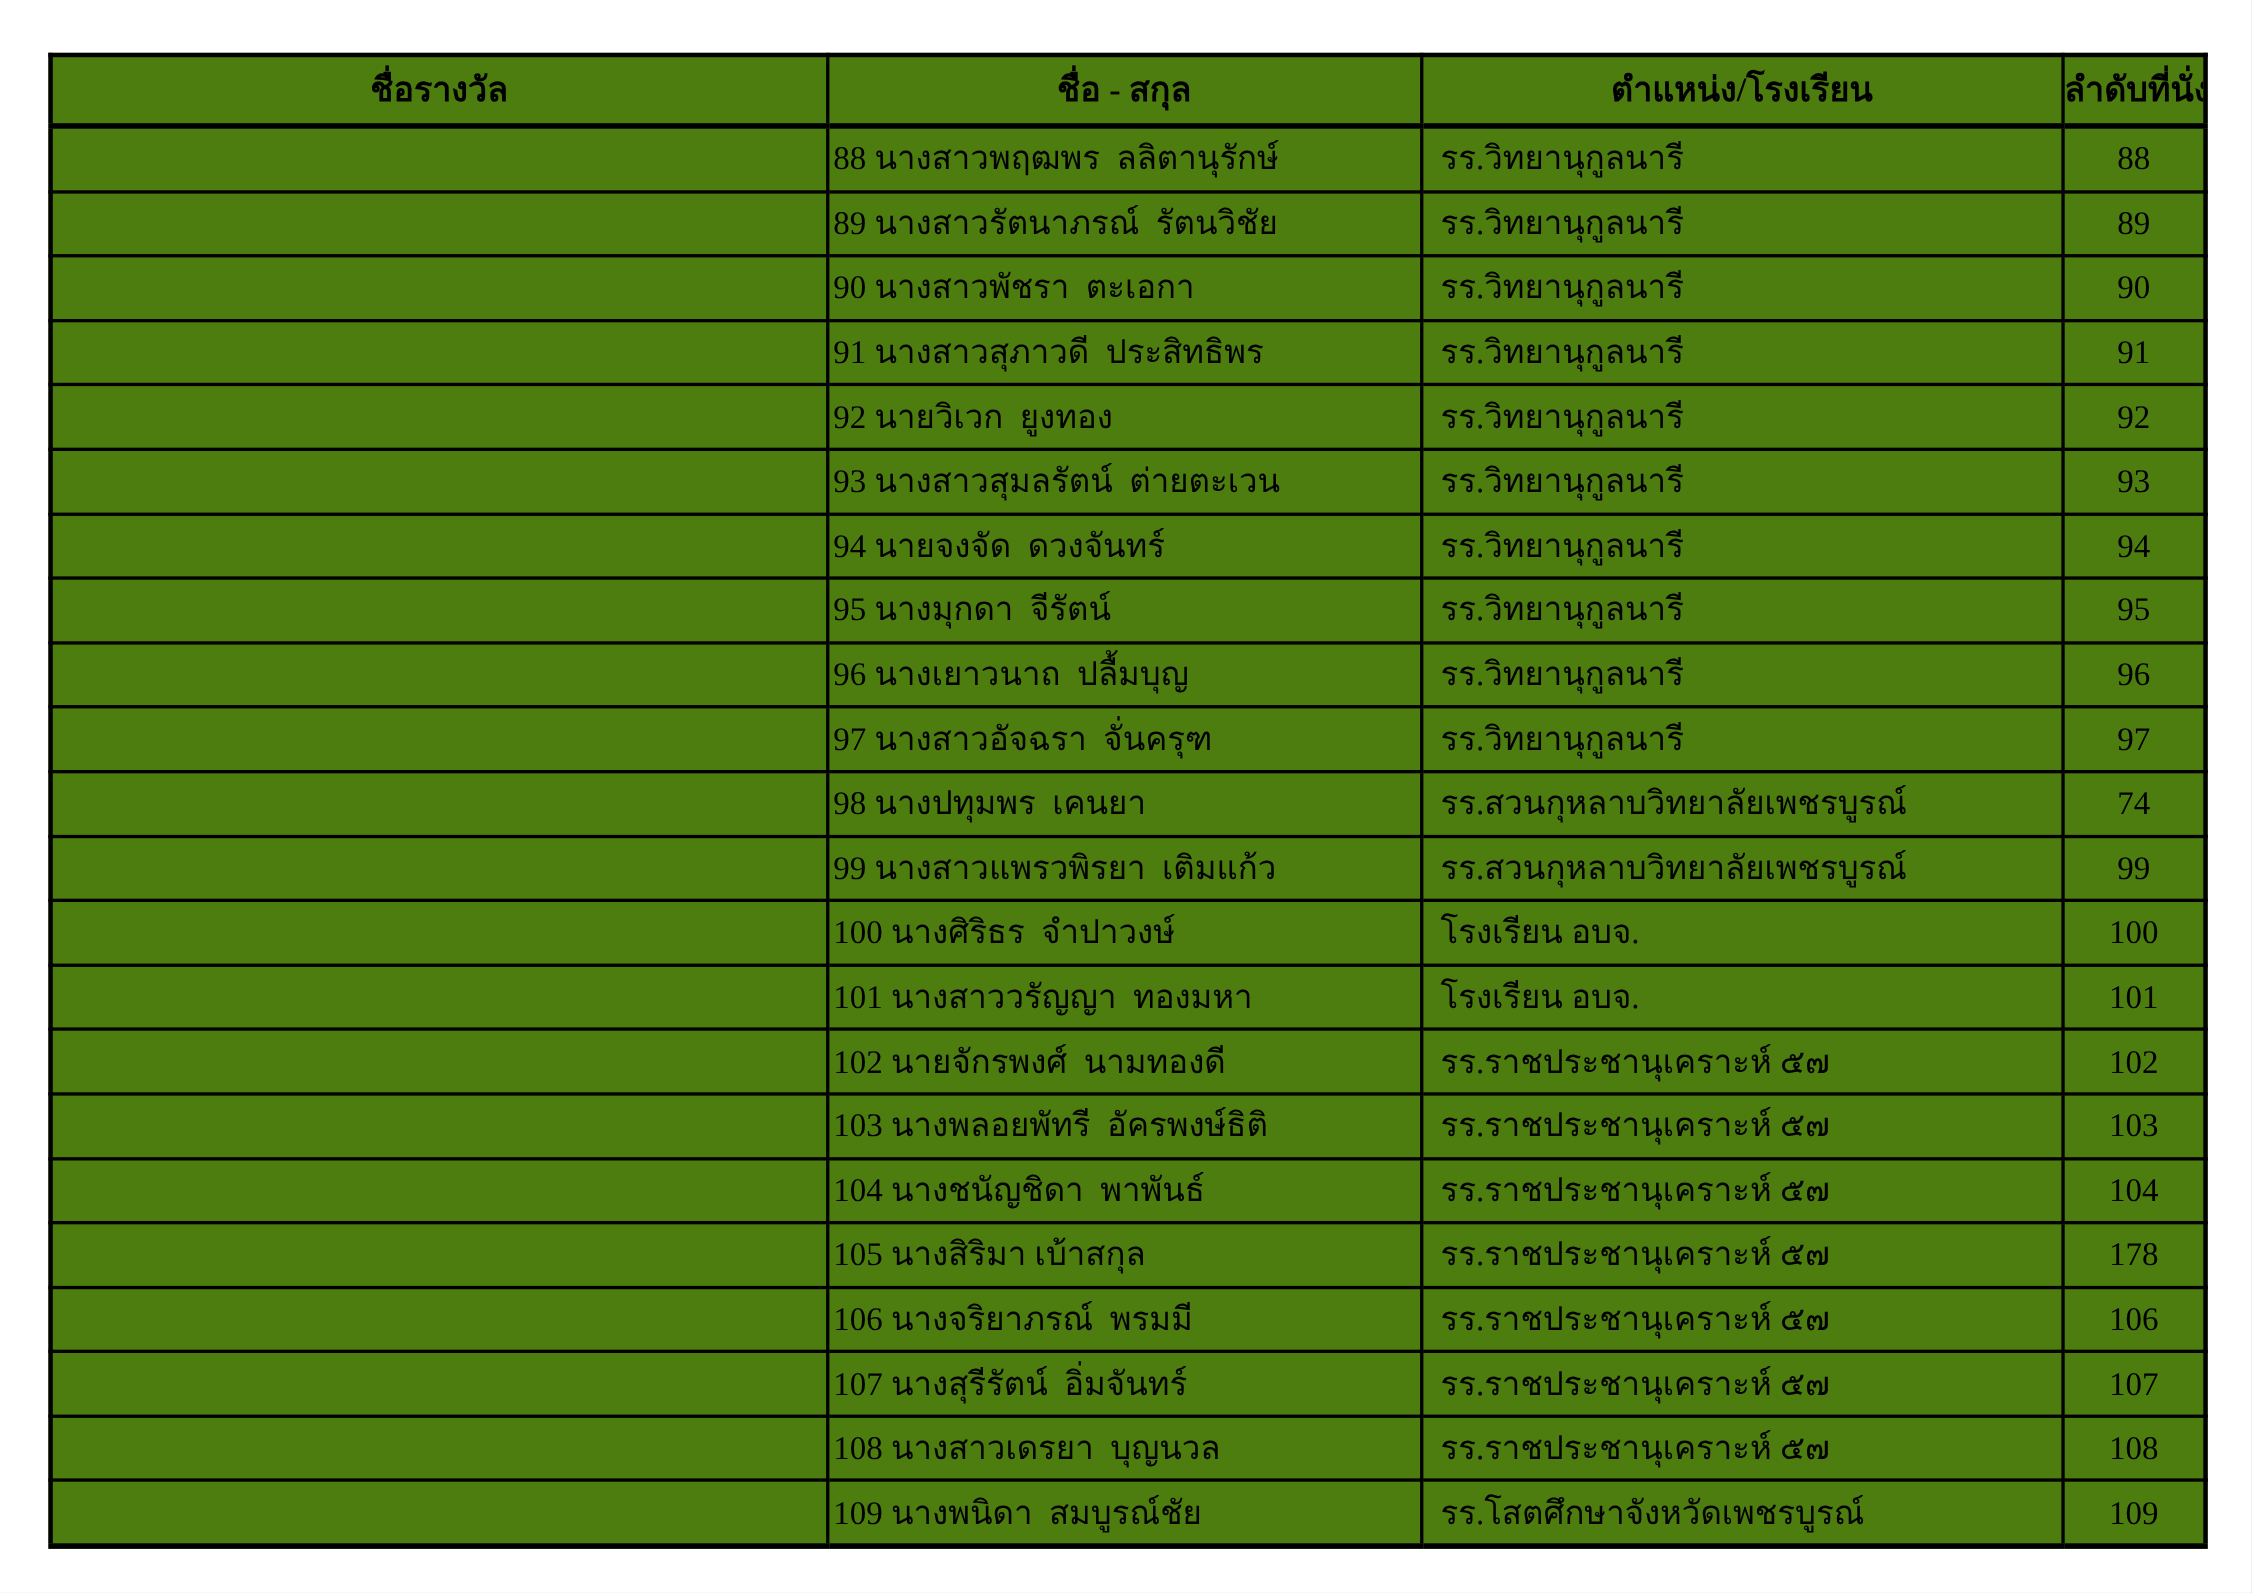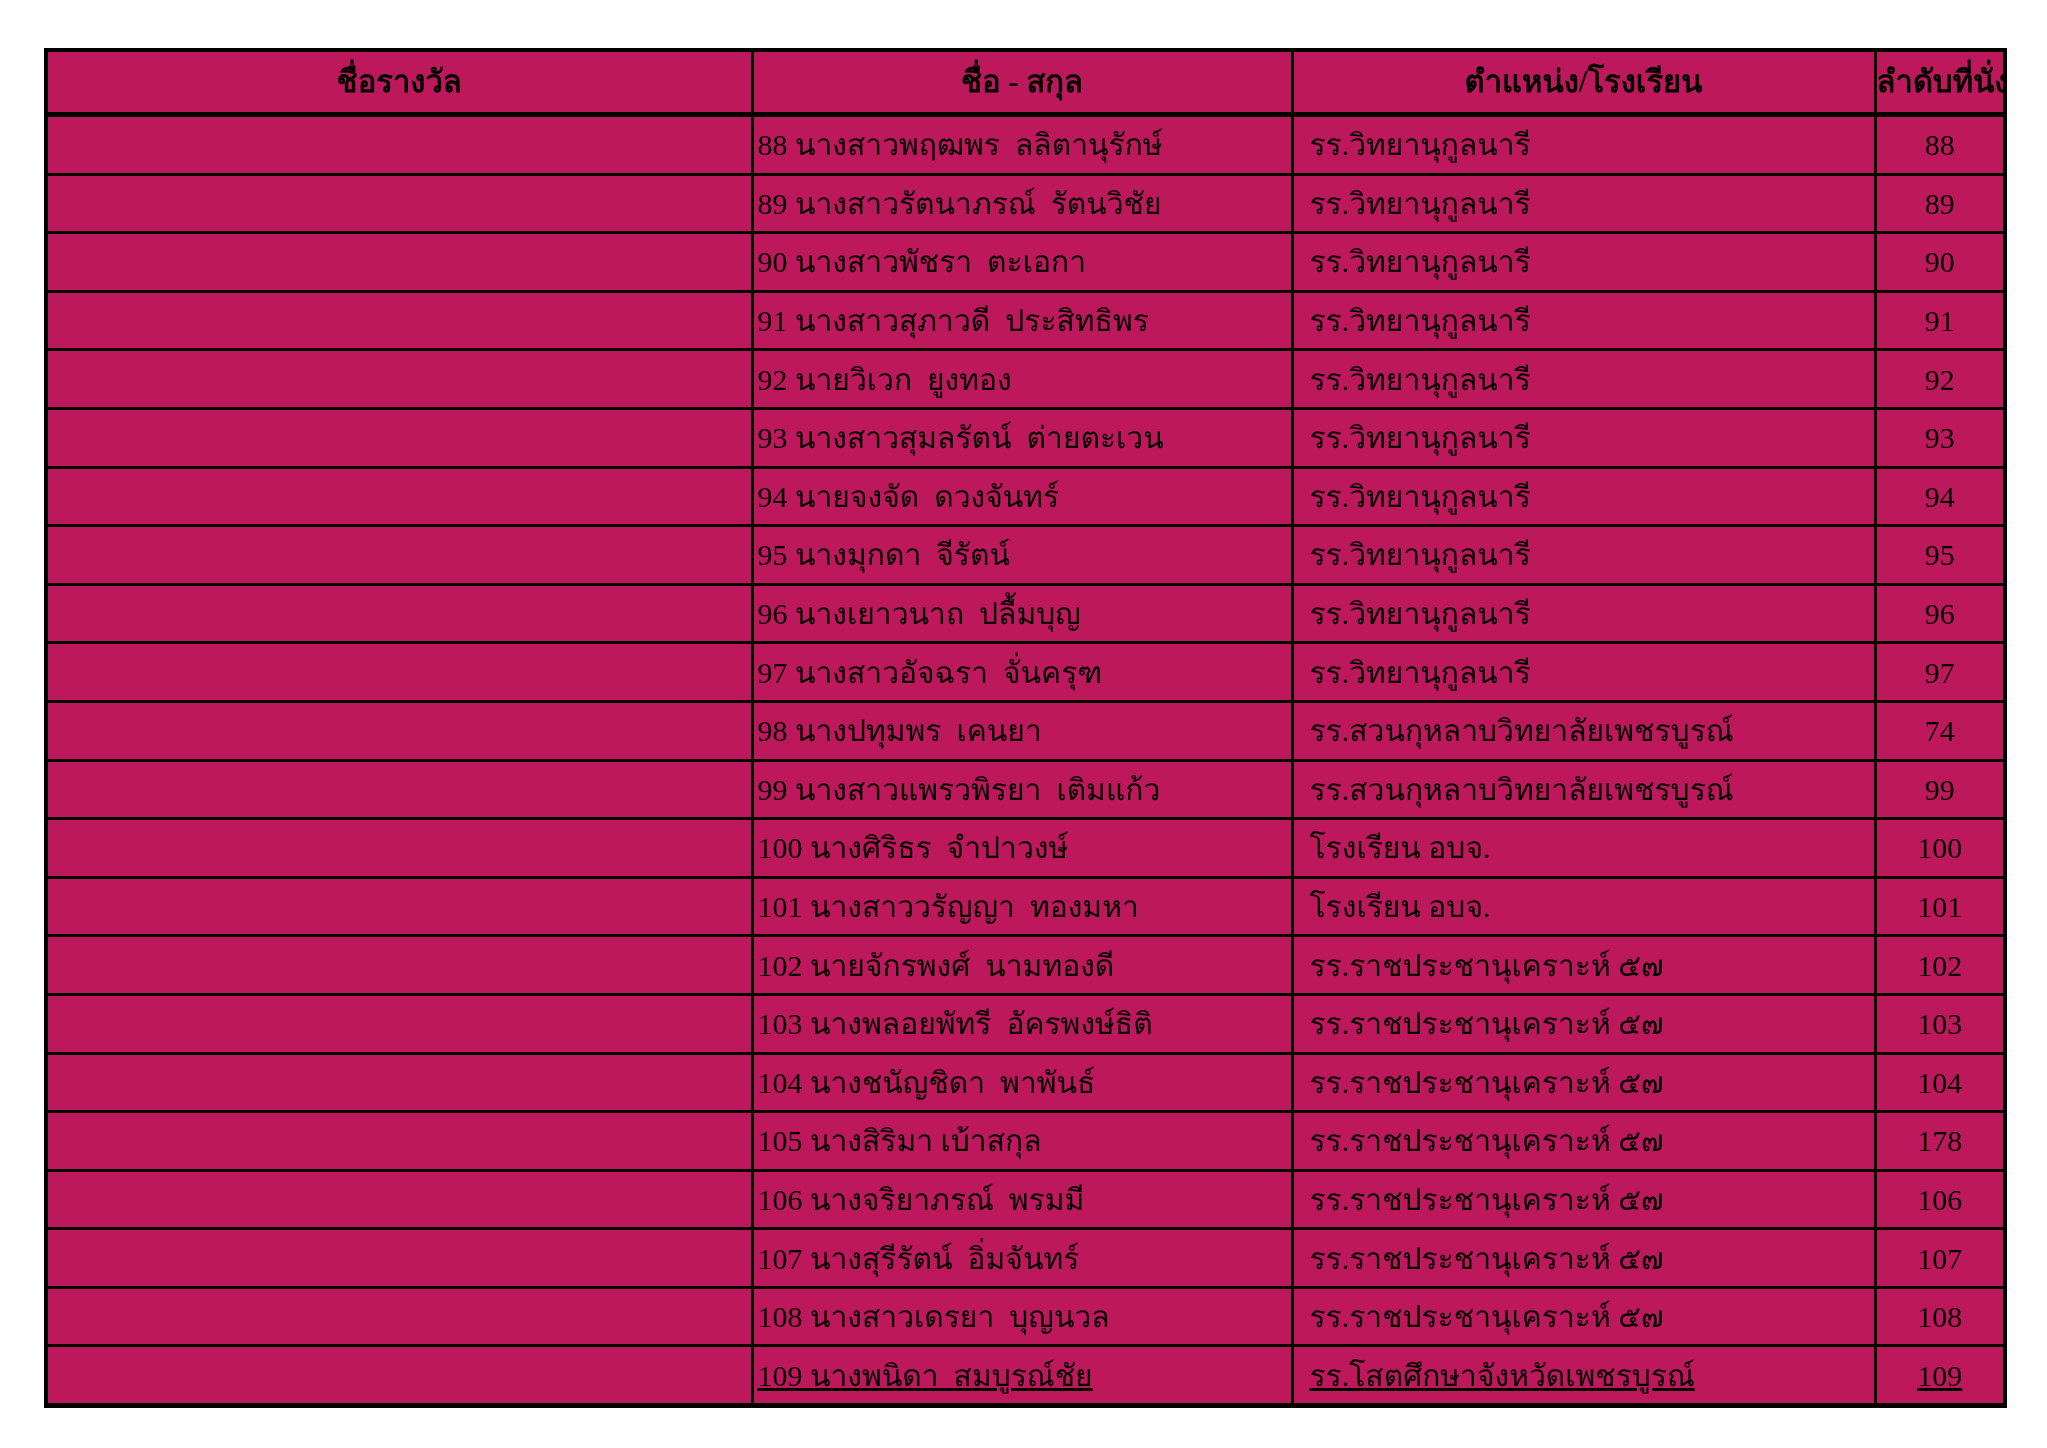--- a/index.html
+++ b/index.html
@@ -14,42 +14,42 @@
     font-family: "Liberation Serif", "DejaVu Serif", serif;
     color: #000000;
   }
   .doc-table {
     position: absolute;
     left: 44px;
     top: 48px;
     width: 1959px;
     border-collapse: collapse;
     table-layout: fixed;
-    background: #be185d;
+    background: #4d7c0f;
   }
   .doc-table th, .doc-table td {
     border: 3px solid #000000;
     overflow: hidden;
     white-space: pre;
     font-size: 30px;
     line-height: 1.1;
     vertical-align: middle;
     padding: 0;
   }
   
   .doc-table { border: 4px solid #000000; }
   .doc-table thead th {
     height: 60px;
     font-weight: bold;
     font-size: 31px;
     text-align: center;
     border-bottom-width: 5px;
   }
   .doc-table tbody td { height: 55.6px; }
-  .doc-table tbody tr:last-child td { border-bottom-width: 5px; text-decoration: underline; }
+  .doc-table tbody tr:last-child td { border-bottom-width: 5px; }
   td.c-award  { }
   td.c-name   { text-align: left; padding-left: 4px; }
   td.c-school { text-align: left; padding-left: 16px; }
   td.c-seat   { text-align: center; }
 </style>
 </head>
 <body>
 
 <table class="doc-table">
   <colgroup>

